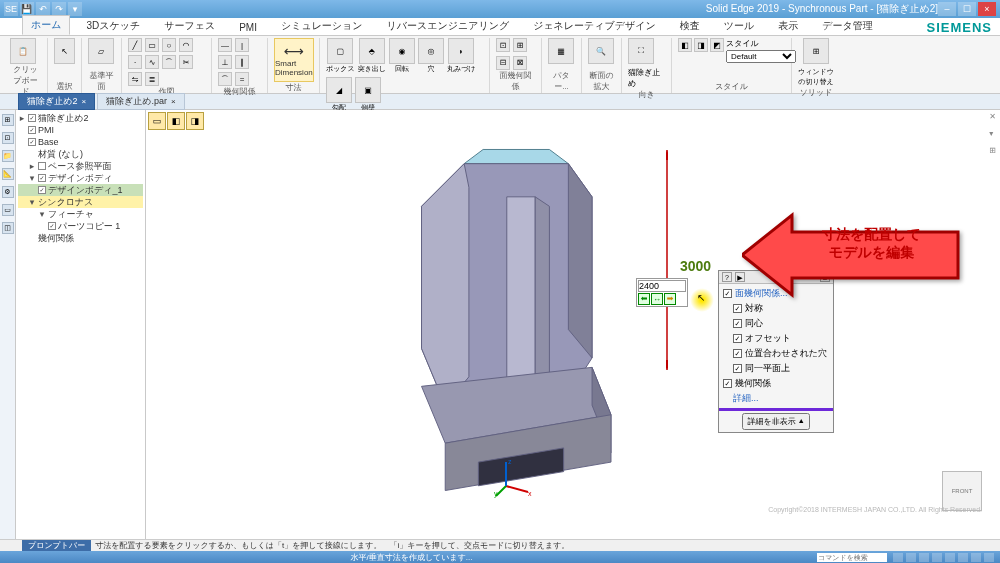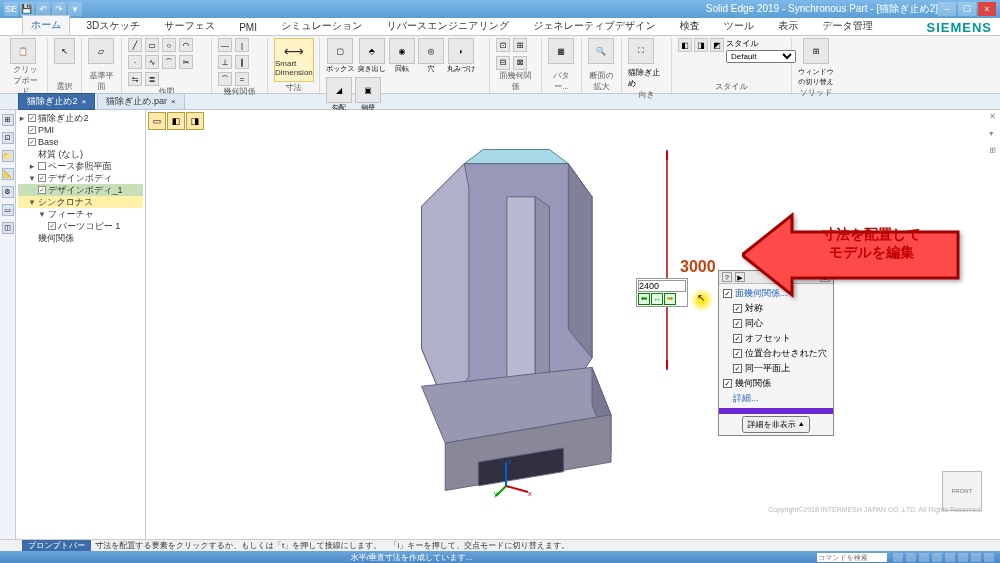--- a/index.html
+++ b/index.html
@@ -52,35 +52,35 @@
 .viewport { flex: 1; position: relative; background: #fff; }
 .viewport .topicons { position: absolute; top: 2px; left: 2px; display: flex; gap: 1px; }
 .viewport .topicons span { width: 18px; height: 18px; background: #fff; border: 1px solid #b8a040; font-size: 9px; display: flex; align-items: center; justify-content: center; }
 
 
 .model { position: absolute; left: 250px; top: 30px; width: 250px; height: 360px; }
 .model svg { width: 100%; height: 100%; }
 
 
 .dim-line { position: absolute; left: 520px; top: 40px; width: 2px; height: 220px; }
-.dim-text { position: absolute; left: 534px; top: 148px; color: #c2410c; font-size: 16px; font-weight: bold; }
+.dim-text { position: absolute; left: 534px; top: 148px; color: #4d7c0f; font-size: 14px; font-weight: bold; }
 .dim-input-box { position: absolute; left: 490px; top: 168px; background: #fff; border: 1px solid #999; padding: 1px; display: flex; flex-direction: column; gap: 1px; }
 .dim-input-box input { width: 48px; font-size: 9px; border: 1px solid #999; }
 .dim-input-box .arrows { display: flex; gap: 1px; }
 .dim-input-box .arrows span { width: 12px; height: 12px; background: #e0ffe0; border: 1px solid #080; font-size: 8px; text-align: center; }
 .cursor-highlight { position: absolute; left: 544px; top: 178px; width: 24px; height: 24px; background: radial-gradient(circle, #ffe600 10%, rgba(255,230,0,0) 70%); border-radius: 50%; }
 
 
 .liverules { position: absolute; left: 572px; top: 160px; width: 116px; background: #f5f5f5; border: 1px solid #888; font-size: 9px; }
 .liverules .hdr { background: #e8e8e8; border-bottom: 1px solid #bbb; padding: 1px 3px; display: flex; gap: 3px; }
 .liverules .hdr span { width: 10px; height: 10px; border: 1px solid #999; font-size: 7px; text-align: center; line-height: 9px; }
 .liverules .body { padding: 2px 4px; }
 .liverules .row { display: flex; align-items: center; gap: 3px; padding: 1px 0; }
 .liverules .row .cb { width: 9px; height: 9px; border: 1px solid #666; background: #fff; font-size: 7px; line-height: 7px; text-align: center; }
-.liverules .footer { border-top: 6px solid #6d28d9; padding: 2px; text-align: center; }
+.liverules .footer { border-top: 3px solid #6d28d9; padding: 2px; text-align: center; }
 .liverules .footer button { font-size: 8px; padding: 1px 4px; }
 
 
 .annot-arrow { position: absolute; left: 596px; top: 100px; width: 220px; height: 90px; filter: drop-shadow(2px 2px 2px rgba(0,0,0,0.35)); }
 .annot-text { position: absolute; left: 660px; top: 115px; color: #c00000; font-size: 14px; font-weight: bold; text-align: center; line-height: 18px; margin-left: 16px; }
 
 
 .triad { position: absolute; left: 348px; top: 348px; }
 
 

